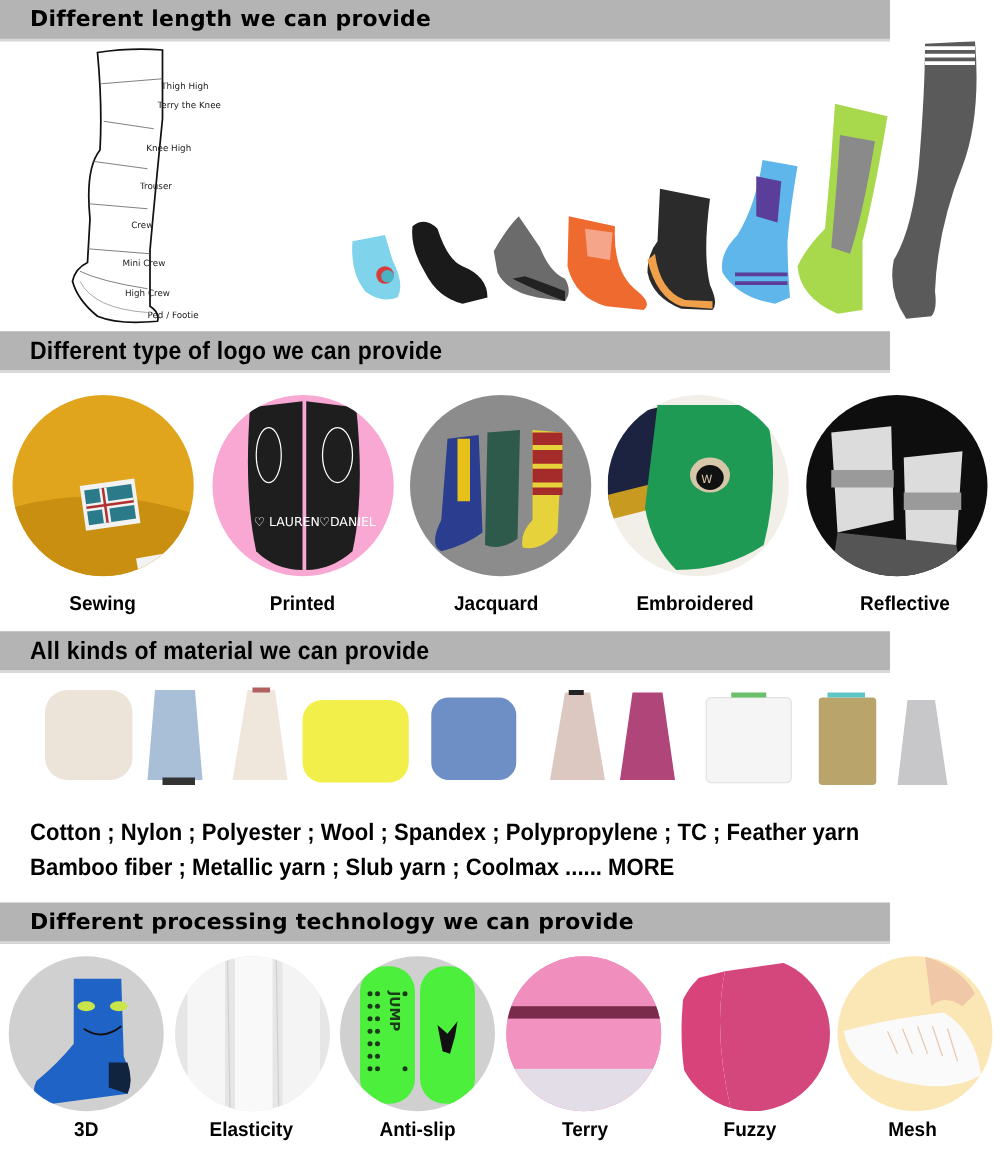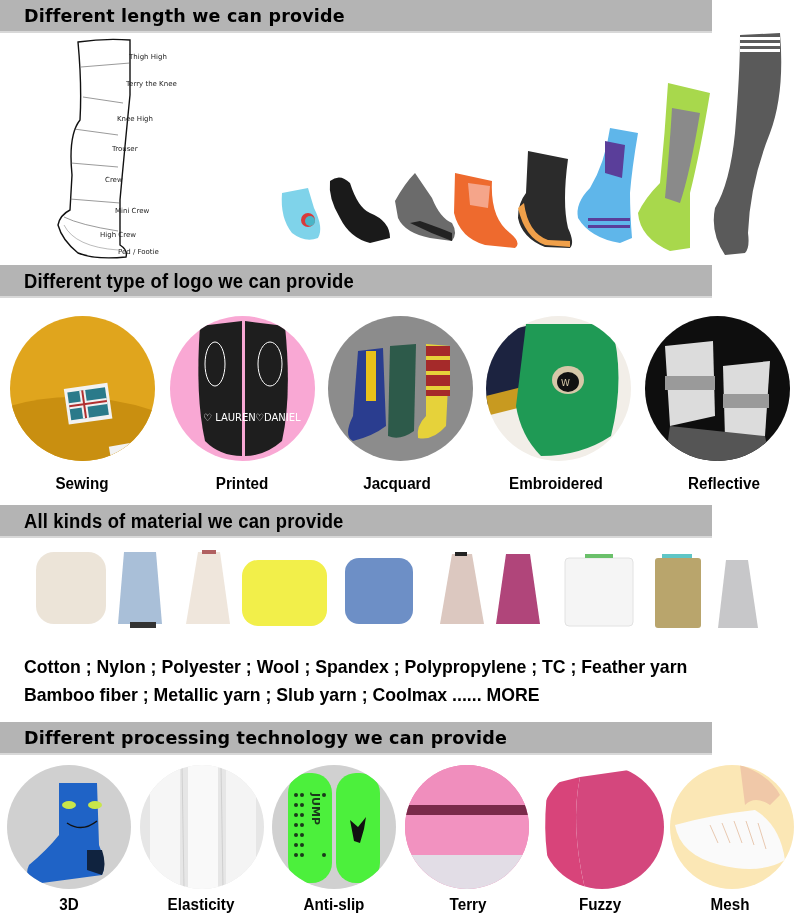--- a/index.html
+++ b/index.html
@@ -33,26 +33,26 @@
     <path d="M 28 7 Q 55 3 80 5 L 80 60 Q 75 110 70 165 L 70 210 Q 78 215 76 222 Q 45 225 28 218 Q 12 205 8 190 Q 10 180 20 175 L 22 140 Q 18 100 30 85 Q 32 50 28 7 Z" fill="none" stroke="#111" stroke-width="1.4"></path>
     <line x1="31" y1="32" x2="80" y2="28" stroke="#555" stroke-width="0.6"></line>
     <line x1="33" y1="62" x2="73" y2="68" stroke="#555" stroke-width="0.6"></line>
     <line x1="24" y1="94" x2="68" y2="100" stroke="#555" stroke-width="0.6"></line>
     <line x1="21" y1="128" x2="68" y2="132" stroke="#555" stroke-width="0.6"></line>
     <line x1="20" y1="164" x2="70" y2="168" stroke="#555" stroke-width="0.6"></line>
     <path d="M 14 182 Q 30 190 68 196" fill="none" stroke="#555" stroke-width="0.6"></path>
     <path d="M 14 190 Q 25 212 68 215" fill="none" stroke="#777" stroke-width="0.5"></path>
   </svg>
 </div>
-<div class="leg-label" style="left:129px;top:53px;text-align:center;">Thigh High</div>
+<div class="leg-label" style="left:129px;top:65px;text-align:center;">Thigh High</div>
 <div class="leg-label" style="left:126px;top:80px;">Terry the Knee</div>
 <div class="leg-label" style="left:117px;top:115px;">Knee High</div>
 <div class="leg-label" style="left:112px;top:145px;">Trouser</div>
 <div class="leg-label" style="left:105px;top:176px;text-align:center;">Crew</div>
-<div class="leg-label" style="left:115px;top:207px;">Mini Crew</div>
+<div class="leg-label" style="left:98px;top:207px;">Mini Crew</div>
 <div class="leg-label" style="left:100px;top:231px;">High Crew</div>
 <div class="leg-label" style="left:118px;top:248px;">Ped / Footie</div>
 
 <div class="socks-row">
   <svg width="530" height="232" viewBox="0 0 530 232">
 
     <g>
       <path d="M 12 160 L 38 155 L 44 175 Q 54 195 48 205 Q 35 210 22 200 Q 10 185 12 160 Z" fill="#7fd3ea"></path>
       <circle cx="38" cy="187" r="7" fill="#d93a3a"></circle>
       <circle cx="40" cy="188" r="5" fill="#4ab4c6"></circle>

